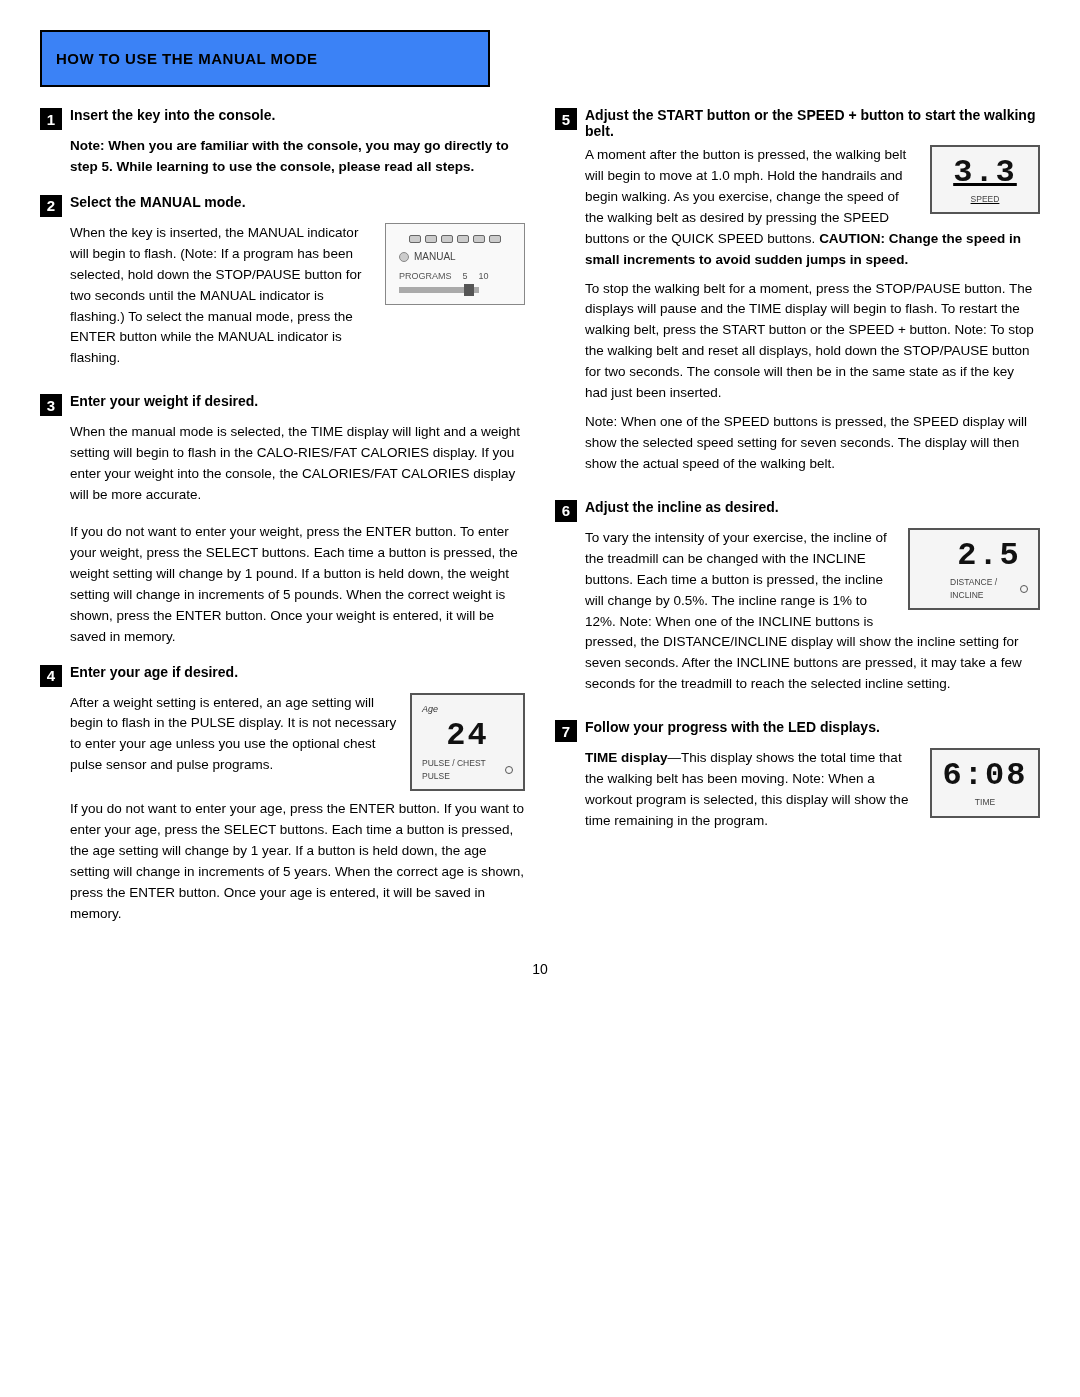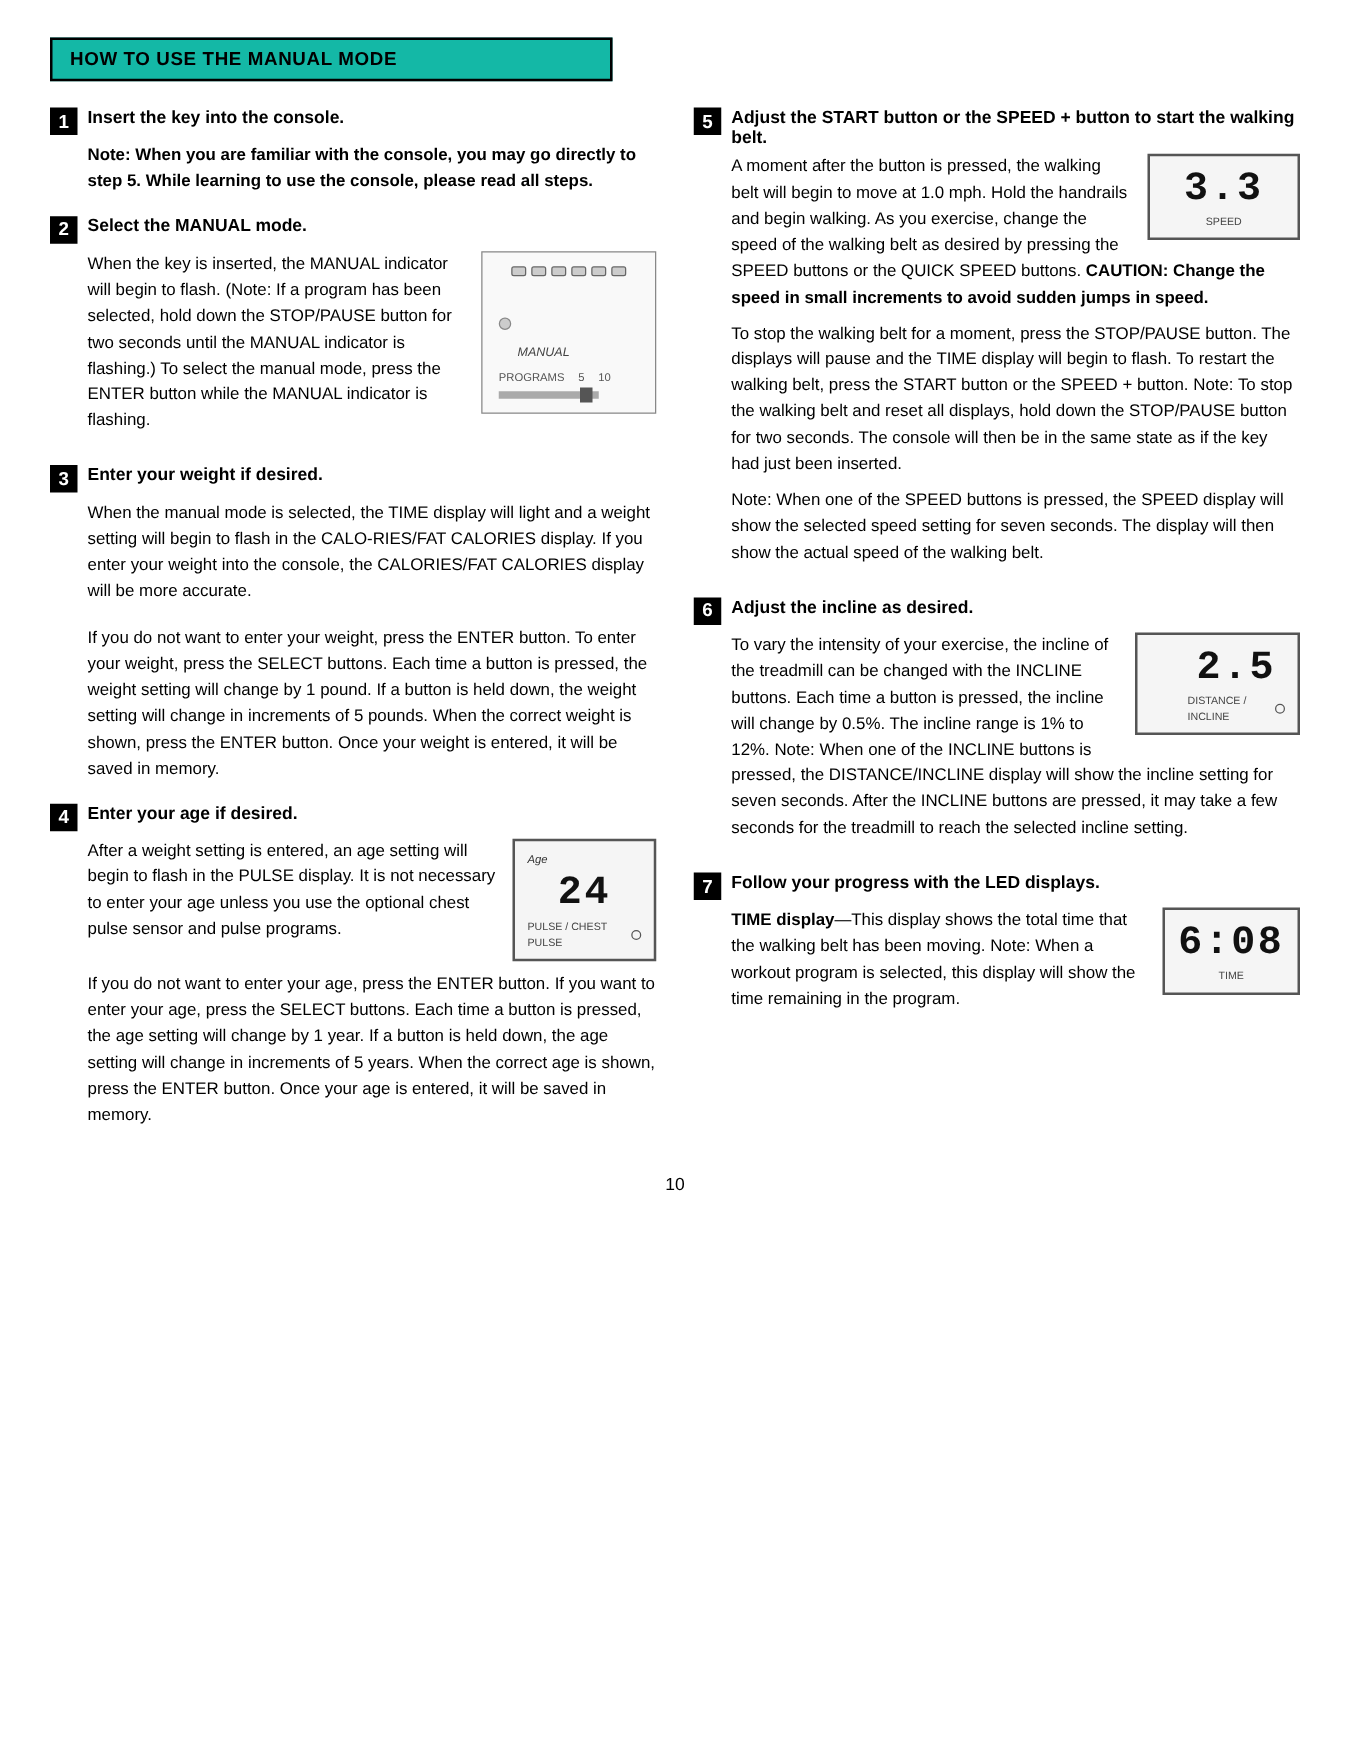--- a/index.html
+++ b/index.html
@@ -133,24 +133,22 @@
     .manual-led {
       width: 10px;
       height: 10px;
       border-radius: 50%;
       background: #ccc;
       border: 1px solid #888;
       flex-shrink: 0;
     }
     .manual-text {
       font-size: 10px;
-      font-style: italic;
       color: #444;
       text-transform: uppercase;
-      margin-top: 48px;
     }
     .manual-programs-row {
       display: flex;
       align-items: center;
       gap: 5px;
       margin-top: 2px;
     }
     .prog-label {
       font-size: 9px;
       color: #555;
@@ -166,21 +164,22 @@
       font-size: 14px;
       margin-top: 20px;
       font-weight: normal;
     }
 
     .caution-bold {
       font-weight: bold;
     }
 
     .display-speed-box {
-      width: 122px;
+      width: 110px;
+      text-decoration: underline;
     }
     .display-weight-box {
       width: 115px;
     }
     .display-age-box {
       width: 115px;
     }
     .display-distance-box {
       width: 132px;
       padding-left: 40px;
@@ -198,21 +197,21 @@
       content: '';
       display: block;
       clear: both;
     }
   </style>
 </head>
 <body>
 
 <div>
   
-  <div style="border:2px solid #000;background:#14b8a6;padding:7px 14px;margin-bottom:20px;display:inline-block;min-width:45%;">
+  <div style="border:2px solid #000;background:#3b82f6;padding:18px 14px;margin-bottom:20px;display:inline-block;min-width:45%;">
     <span style="font-weight:bold;font-size:15px;text-transform:uppercase;letter-spacing:0.5px;">HOW TO USE THE MANUAL MODE</span>
   </div>
 
   <div class="two-col">
 
     <div class="col-left">
 
       <div class="section">
         <div class="step-heading">
           <div class="step-number">1</div>

